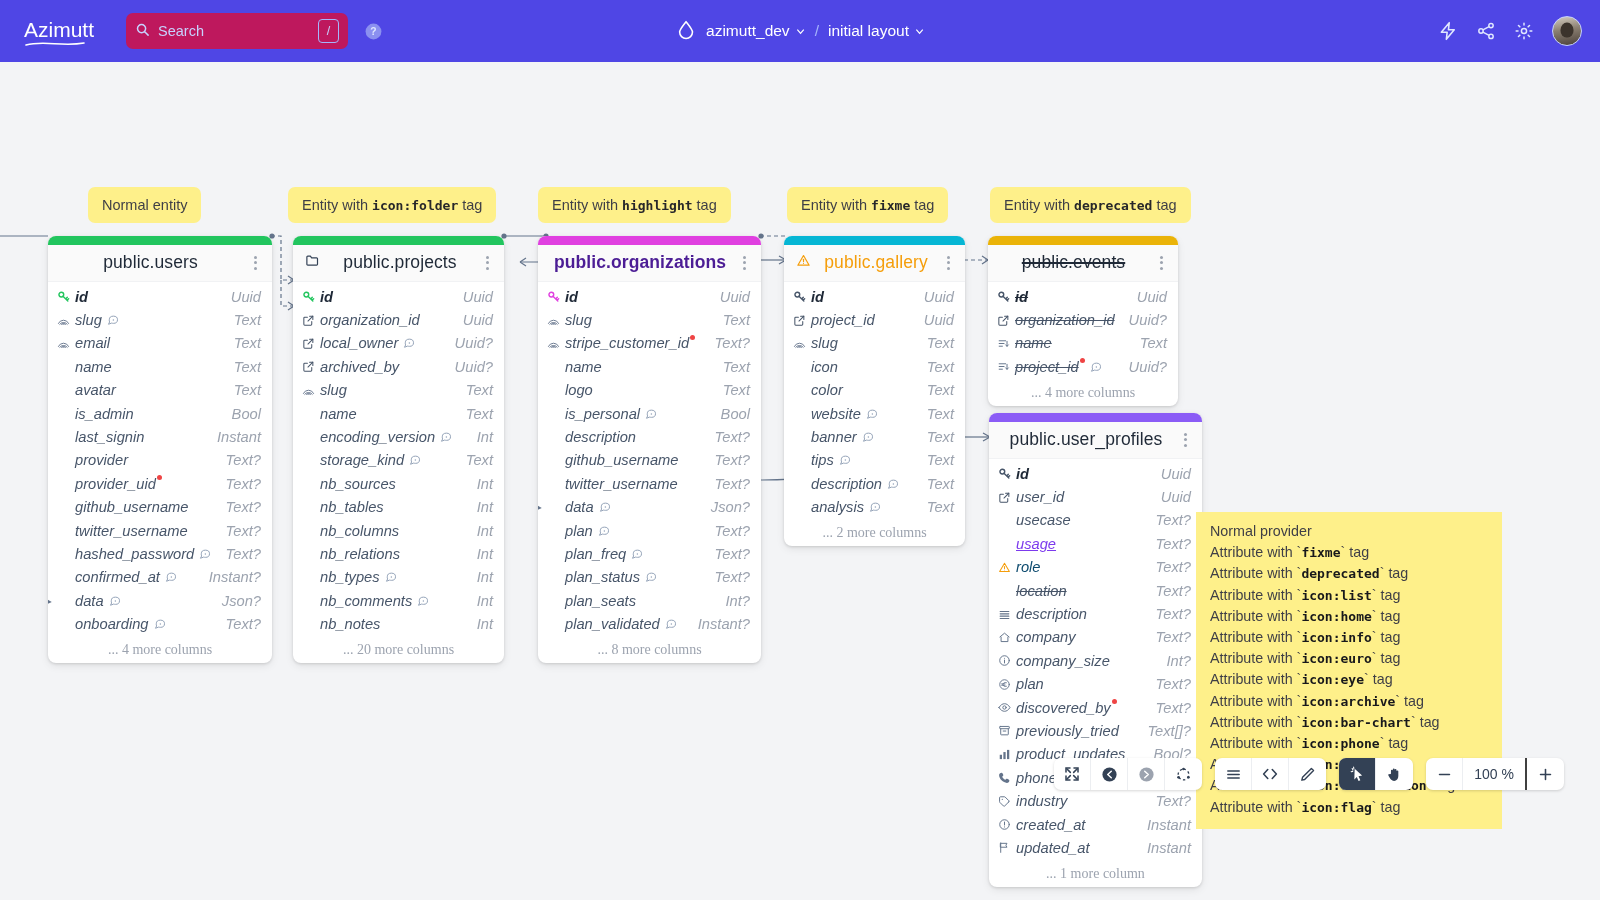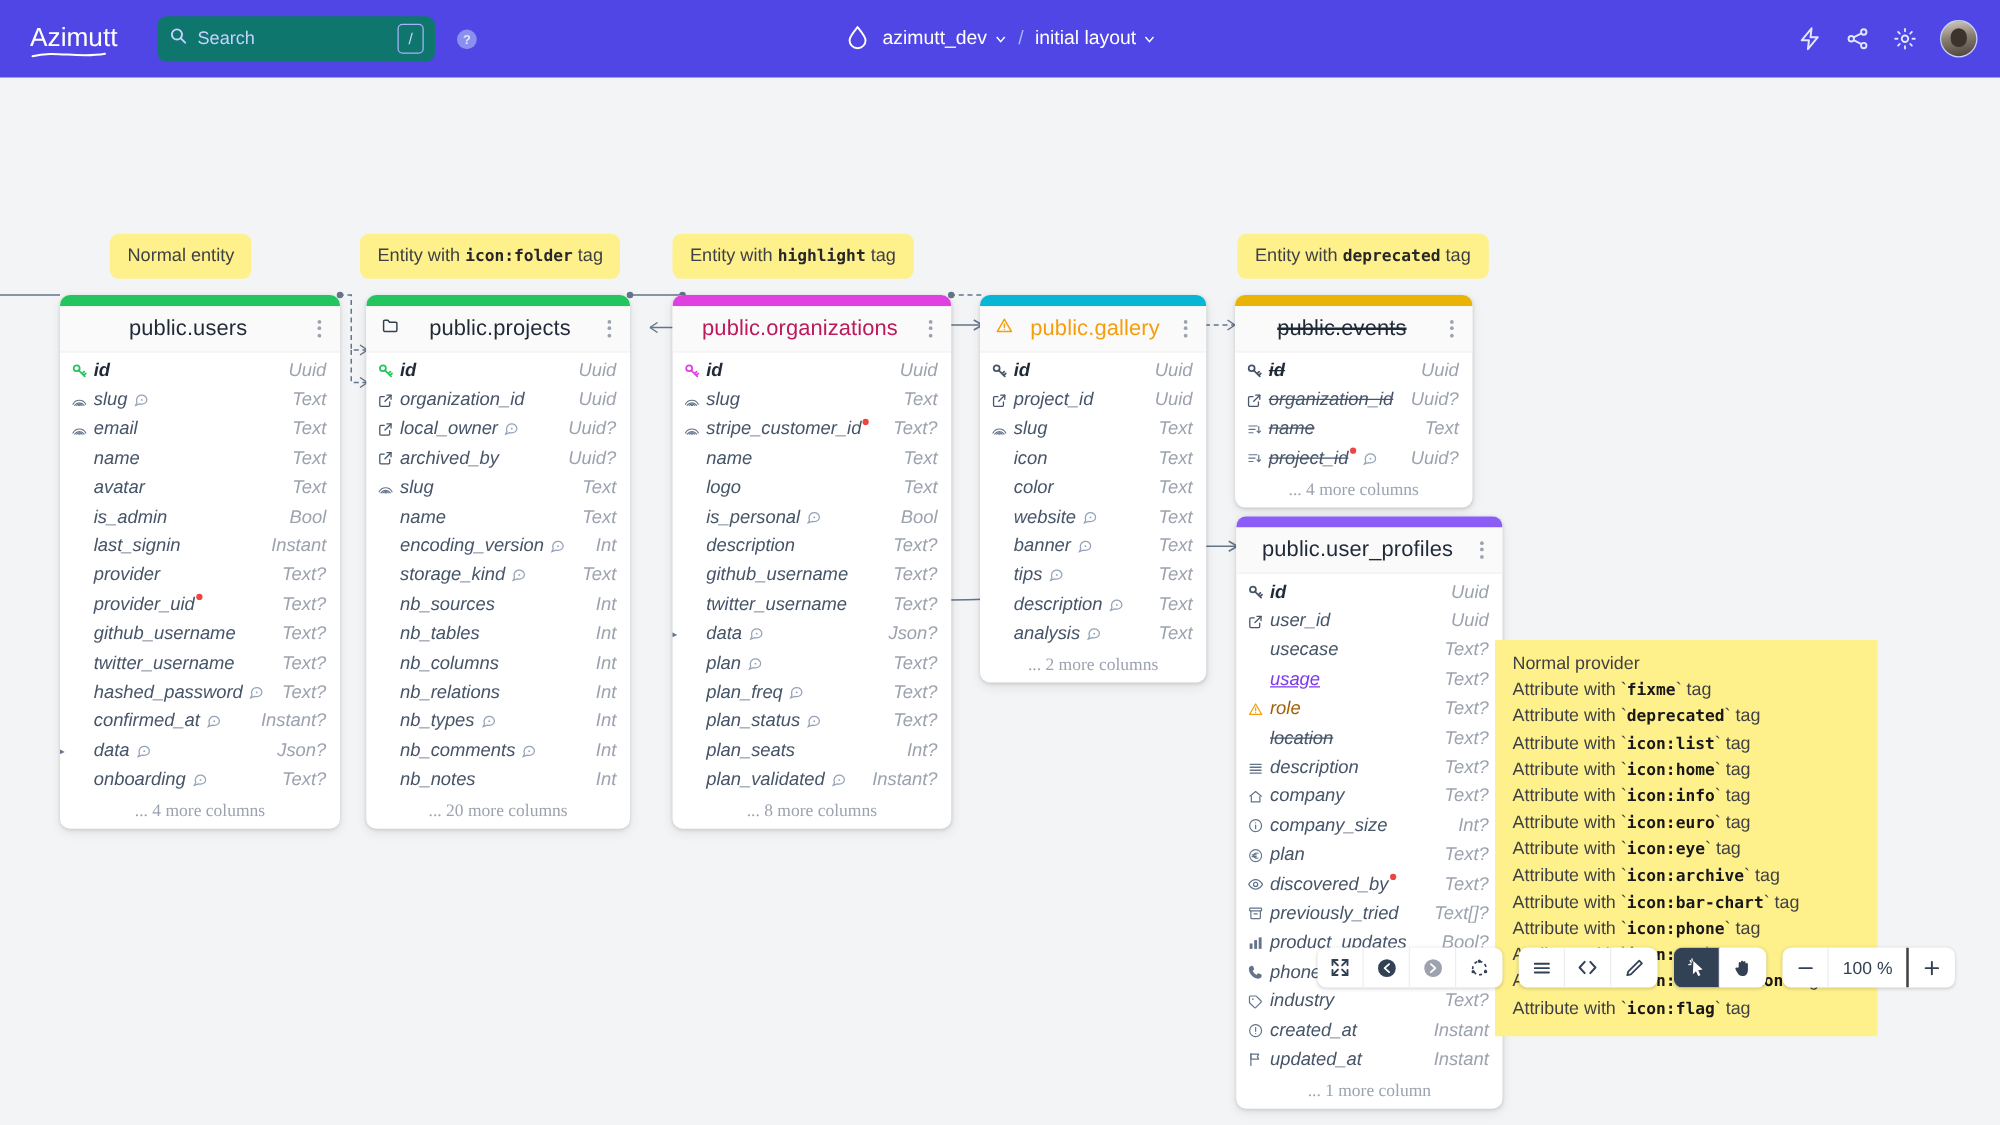--- a/index.html
+++ b/index.html
@@ -12,21 +12,21 @@
   }
 
   
   .navbar {
     height: 62px; background: #4f46e5; display: flex; align-items: center;
     padding: 0 18px; position: relative; z-index: 60;
   }
   .brand { width: 96px; display: flex; align-items: center; justify-content: center; }
   .brand svg { display:block; }
   .search-box {
-    margin-left: 12px; width: 222px; height: 36px; background: #0f766e; border-radius: 7px;
+    margin-left: 12px; width: 222px; height: 36px; background: #be185d; border-radius: 7px;
     display: flex; align-items: center; padding: 0 9px; gap: 8px; cursor: text;
   }
   .search-box .ph { color: #c7d2fe; font-size: 14.5px; flex: 1; }
   .slash-key {
     width: 21px; height: 24px; border: 1px solid #a5b4fc; border-radius: 4px;
     color: #c7d2fe; font-size: 12.5px; display: flex; align-items: center; justify-content: center;
   }
   .help-icon { margin-left: 16px; color: #c7d2fe; display: flex; cursor: pointer; }
   .crumbs {
     position: absolute; left: 50%; transform: translateX(-50%);
@@ -65,36 +65,36 @@
     box-shadow: 0 1px 3px rgba(0,0,0,.13), 0 3px 9px rgba(0,0,0,.08);
     overflow: hidden;
   }
   .ent-bar { height: 9px; }
   .ent-head {
     display: flex; align-items: center; gap: 7px; padding: 7px 10px 8px 12px;
     background: #fafafa; border-bottom: 1px solid #f1f2f4; cursor: move;
   }
   .ent-title { font-size: 17.5px; color: #1f2937; flex: 1; text-align: center; letter-spacing: .1px; }
   .ent-title.strike { text-decoration: line-through; text-decoration-thickness: 1.6px; }
-  .ent-title.hl { color: #be185d; }
+  .ent-title.hl { color: #4c1d95; font-weight: bold; }
   .ent-title.warn { color: #f59e0b; }
   .dots { width: 14px; display: flex; flex-direction: column; align-items: center; gap: 2.5px; cursor: pointer; }
   .dots i { width: 3px; height: 3px; border-radius: 50%; background: #9ca3af; display: block; }
   .ent-body { padding: 3px 0 4px; font-style: italic; }
 
   .attr {
     display: flex; align-items: center; height: 23.4px; padding: 0 11px 0 9px;
     font-size: 14.7px; color: #475569; position: relative;
   }
   .attr .ico { width: 16px; min-width: 16px; display: flex; align-items: center; justify-content: flex-start; }
   .attr .nm { margin-left: 2px; white-space: nowrap; }
   .attr .nm.pk { font-weight: bold; color: #1f2937; }
   .attr .nm.strike { text-decoration: line-through; }
   .attr .nm.hl { color: #7c3aed; text-decoration: underline; }
-  .attr .nm.warn { color: #a16207; }
+  .attr .nm.warn { color: #0c4a6e; }
   .attr .ty { margin-left: auto; color: #9ca3af; padding-left: 10px; white-space: nowrap; }
   .bubble { margin-left: 5px; display: inline-flex; align-items: center; }
   .reddot { width: 5px; height: 5px; border-radius: 50%; background: #ef4444; display: inline-block;
             position: relative; top: -6px; margin-left: 1px; }
   .chev { position: absolute; left: -3px; color: #64748b; font-size: 12px; }
   .more { padding: 2px 0 5px; text-align: center; font-size: 14px; color: #9ca3af; font-family: Liberation Serif, serif; }
 
   
   .legend {
     position: absolute; background: #fef08a; padding: 9px 14px 11px; z-index: 40;
@@ -231,20 +231,23 @@
 
   <div class="tag-note" style="left:88px; top:125px;">
     <span>Normal entity</span>
   </div>
   <div class="tag-note" style="left:288px; top:125px;">
     <span>Entity with </span><code>icon:folder</code><span> tag</span>
   </div>
   <div class="tag-note" style="left:538px; top:125px;">
     <span>Entity with </span><code>highlight</code><span> tag</span>
   </div>
+  <div class="tag-note" style="left:787px; top:125px;">
+    <span>Entity with </span><code>fixme</code><span> tag</span>
+  </div>
   <div class="tag-note" style="left:990px; top:125px;">
     <span>Entity with </span><code>deprecated</code><span> tag</span>
   </div>
 
   <div id="entity-layer">
       <div class="entity" style="left: 48px; top: 174px; width: 224px;">
         <div class="ent-bar" style="background:#22c55e"></div>
         <div class="ent-head">
           <span class="ent-title ">public.users</span>
           <span class="dots">

